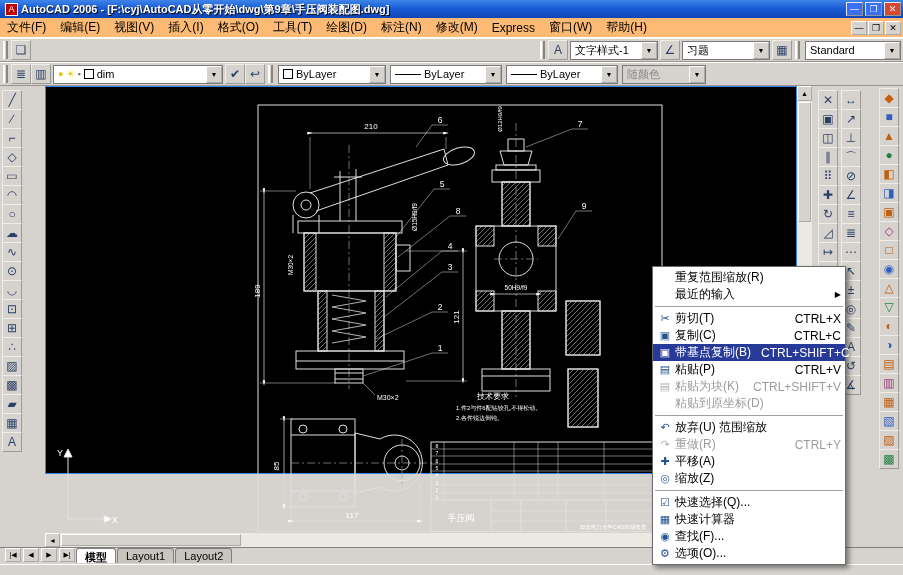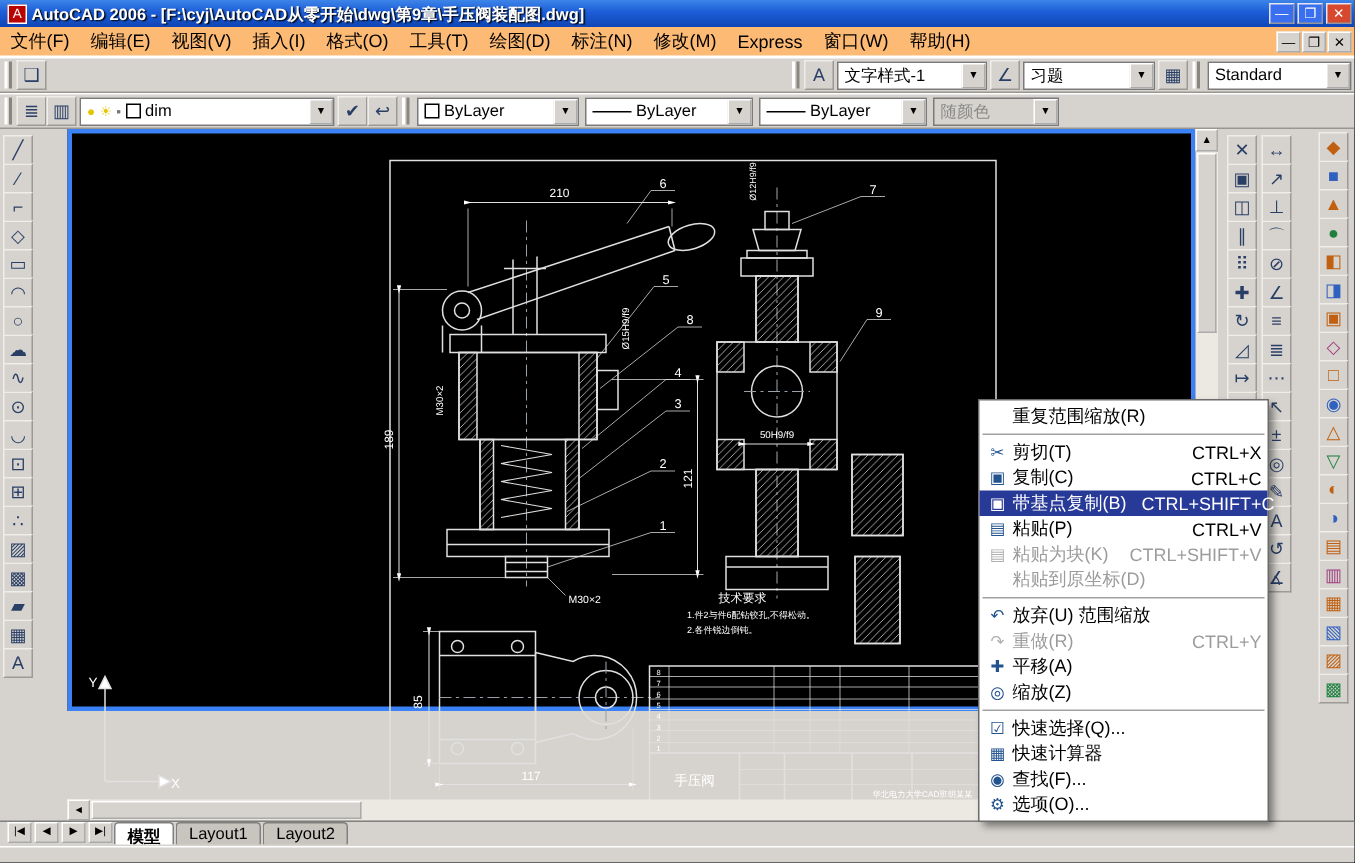--- a/index.html
+++ b/index.html
@@ -46,21 +46,21 @@
   
   .vdock { position:absolute; display:flex; flex-direction:column; }
   #draw-toolbar { left:2px; top:90px; }
   #modify-toolbar { left:818px; top:90px; }
   #dim-toolbar { left:841px; top:90px; }
   #outer-toolbar { left:879px; top:88px; }
   .vdock .tbtn { margin-bottom:-1px; }
 
   
   .canvas { position:absolute; left:45px; top:86px; width:752px; height:388px; background:#000;
-    border:3px solid #3b82f6; cursor:crosshair; }
+    border:1px solid #3b82f6; cursor:crosshair; }
   .canvas svg { display:block; }
   .cl { stroke:#9aa0a8; stroke-width:0.7; stroke-dasharray:8 3 2 3; }
   .dt { fill:#fff; stroke:none; font-family:"Liberation Sans",sans-serif; }
 
   
   .vscroll { position:absolute; left:797px; top:86px; width:15px; height:447px; background:#ece9e2; }
   .hscroll { position:absolute; left:45px; top:533px; width:752px; height:14px; background:#ece9e2; }
   .sbtn { position:absolute; background:#d6d3ce; border:1px outset #fff; font-size:7px; color:#000;
     display:flex; align-items:center; justify-content:center; }
   .thumb { position:absolute; background:#d6d3ce; border:1px outset #fff; }
@@ -127,21 +127,21 @@
   <div class="tbrow tb1">
     <span class="grip"></span>
     <span class="tbtn">
         <span>❑</span>
       </span>
     <span style="margin-left:auto"></span>
     <span class="grip"></span>
     <span class="tbtn">
         <span>A</span>
       </span>
-    <span class="combo" style="width:100px">
+    <span class="combo" style="width:88px">
       <span class="val">文字样式-1</span>
       <span class="btn">▼</span>
     </span>
     <span class="tbtn">
         <span>∠</span>
       </span>
     <span class="combo" style="width:88px">
       <span class="val">习题</span>
       <span class="btn">▼</span>
     </span>
@@ -643,20 +643,25 @@
     <span class="tab">Layout1</span>
     <span class="tab">Layout2</span>
   </div>
   <div class="bottomstrip"></div>
 
   <div class="cmenu">
     <div class="cm-item">
       <span class="cm-ico"></span>
       <span class="cm-label">重复范围缩放(R)</span>
     </div>
+    <div class="cm-item">
+      <span class="cm-ico"></span>
+      <span class="cm-label">最近的输入</span>
+      <span class="cm-arrow">▶</span>
+    </div>
     <div class="cm-sep"></div>
     <div class="cm-item">
       <span class="cm-ico">✂</span>
       <span class="cm-label">剪切(T)</span>
       <span class="cm-short">CTRL+X</span>
     </div>
     <div class="cm-item">
       <span class="cm-ico">▣</span>
       <span class="cm-label">复制(C)</span>
       <span class="cm-short">CTRL+C</span>

